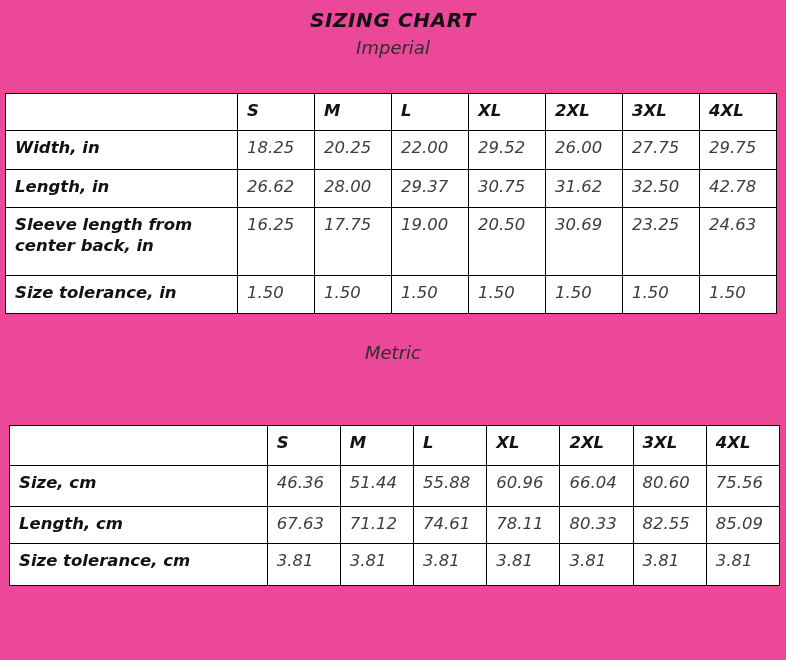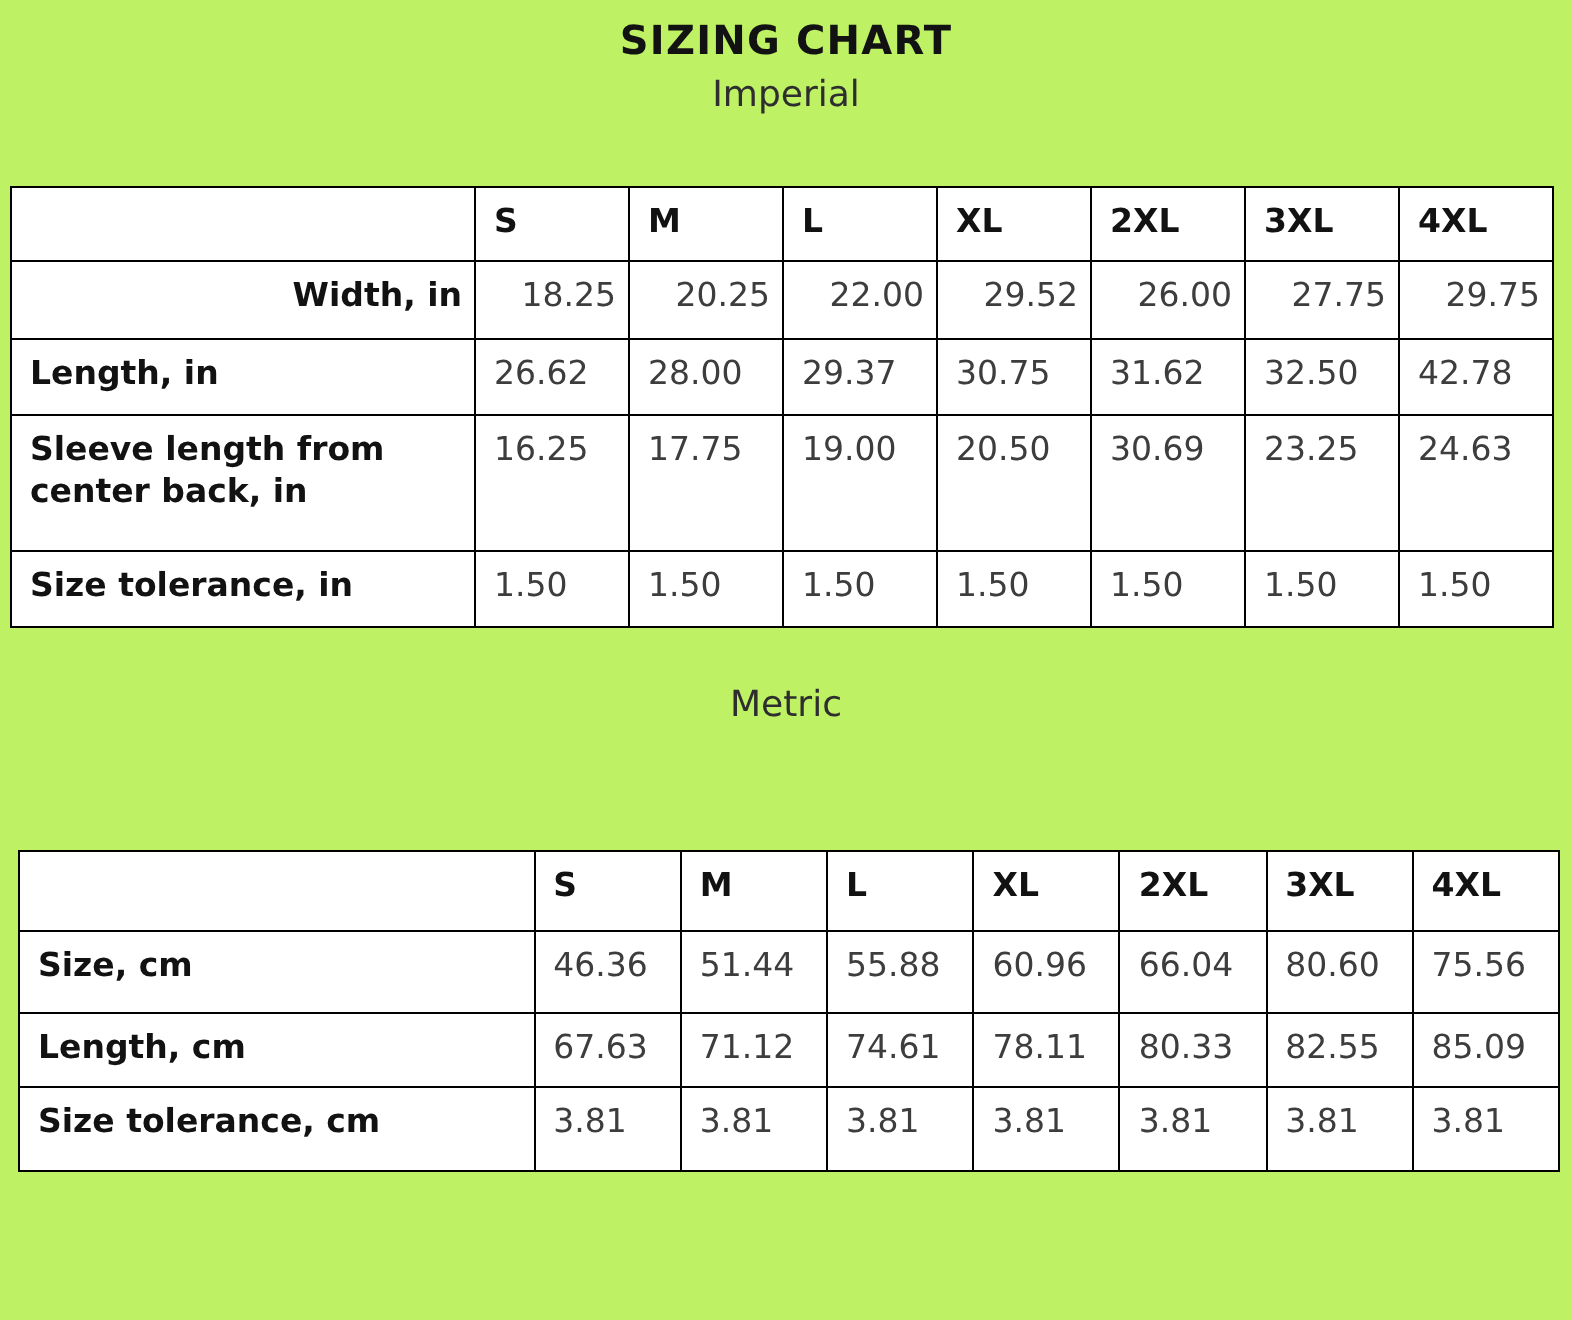--- a/index.html
+++ b/index.html
@@ -5,22 +5,23 @@
   html, body {
     margin: 0;
     padding: 0;
     background: #ffffff;
     font-family: "DejaVu Sans", "Liberation Sans", sans-serif;
   }
   .page {
     position: relative;
     width: 786px;
     height: 660px;
-    background: #bef264;
+    background: #ec4899;
     overflow: hidden;
+    font-style: italic;
   }
   .title {
     position: absolute;
     top: 8px;
     left: 0;
     width: 100%;
     text-align: center;
     font-size: 20px;
     font-weight: 700;
     letter-spacing: 0.6px;
@@ -71,21 +72,21 @@
   td.label-cell {
     font-weight: 700;
     color: #121212;
   }
   td.val {
     font-weight: 400;
     color: #3d3d3d;
   }
 
   .t-imperial tr.r-head { height: 37px; }
-  .t-imperial tr.r-a    { height: 39px; text-align: right; }
+  .t-imperial tr.r-a    { height: 39px; }
   .t-imperial tr.r-b    { height: 38px; }
   .t-imperial tr.r-c    { height: 68px; }
   .t-imperial tr.r-d    { height: 38px; }
 
   .t-metric tr.r-head { height: 40px; }
   .t-metric tr.r-a    { height: 41px; }
   .t-metric tr.r-b    { height: 37px; }
   .t-metric tr.r-c    { height: 64px; }
   .t-metric tr.r-d    { height: 42px; }
 </style>

